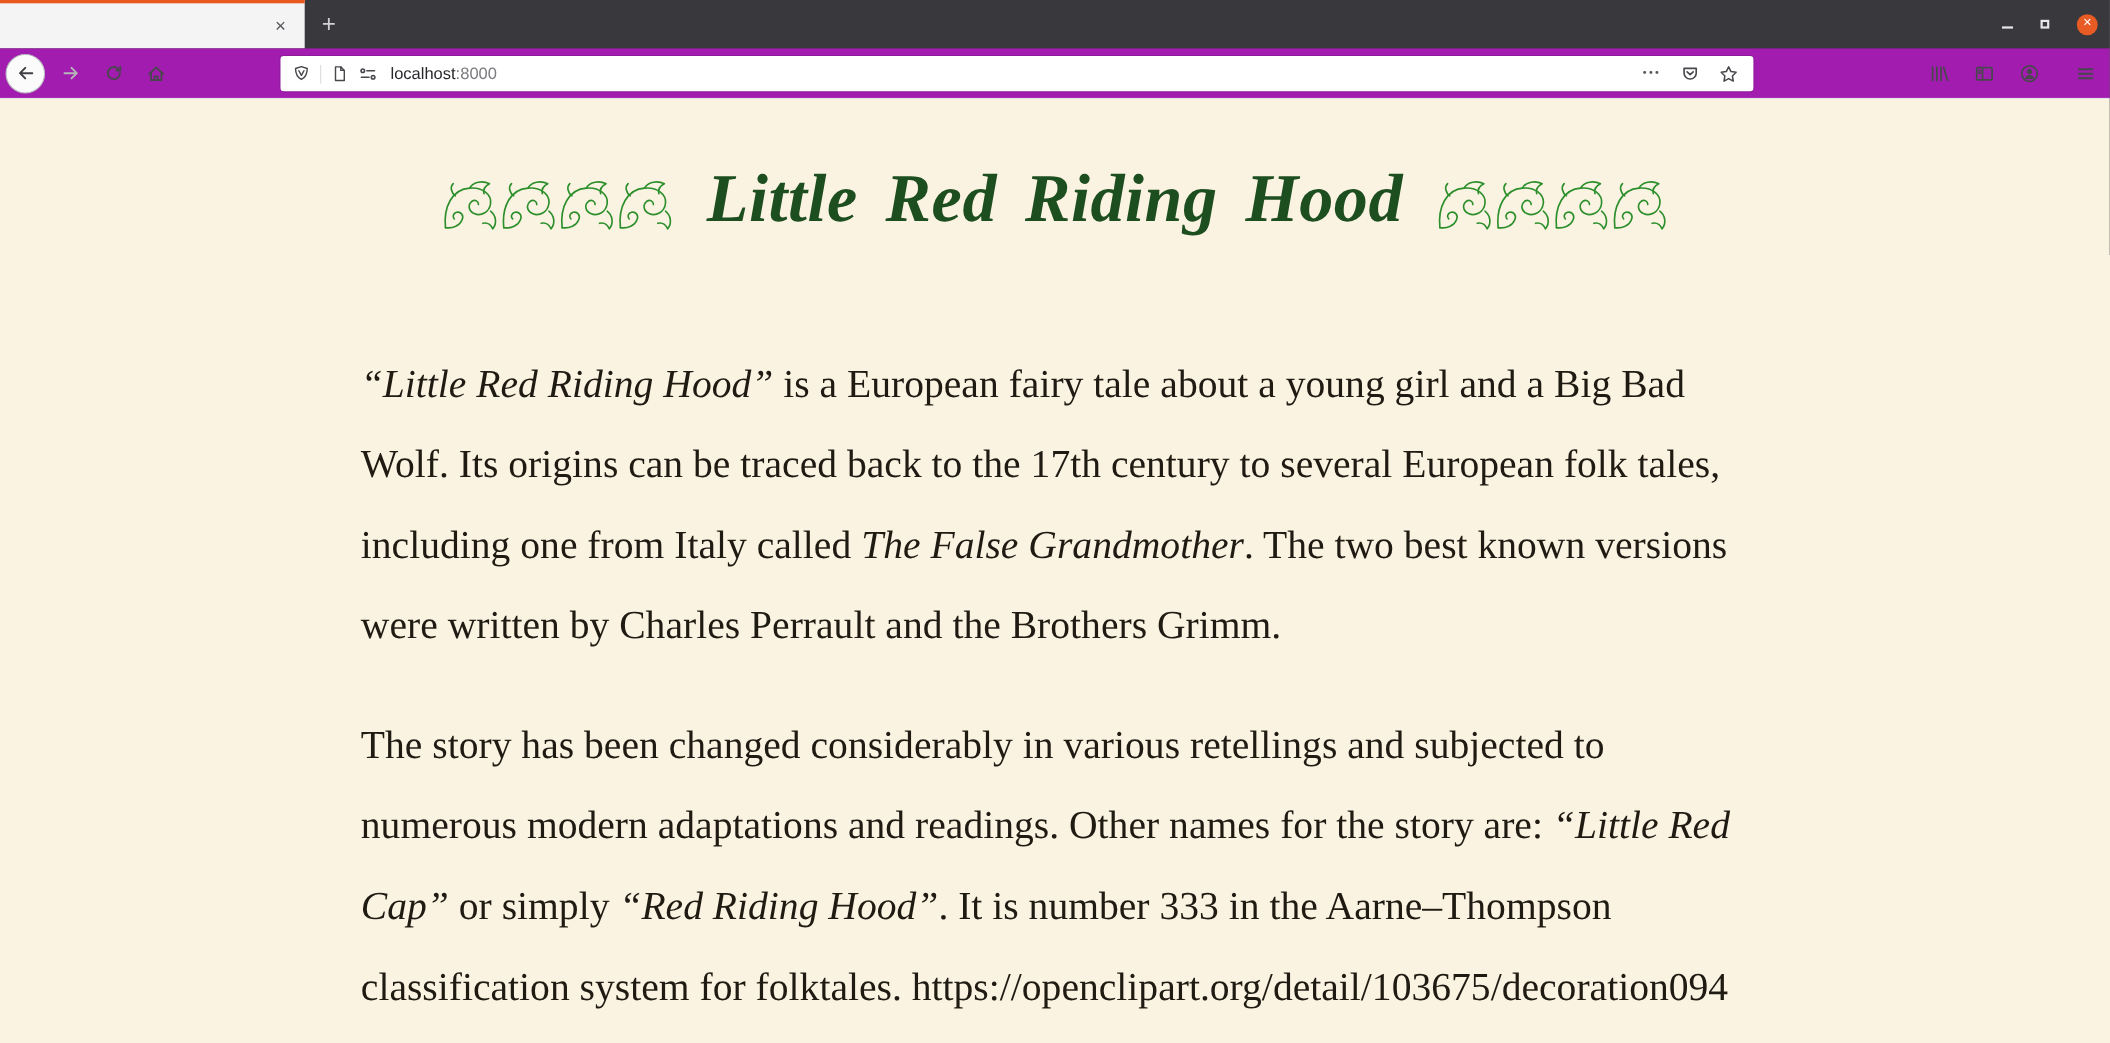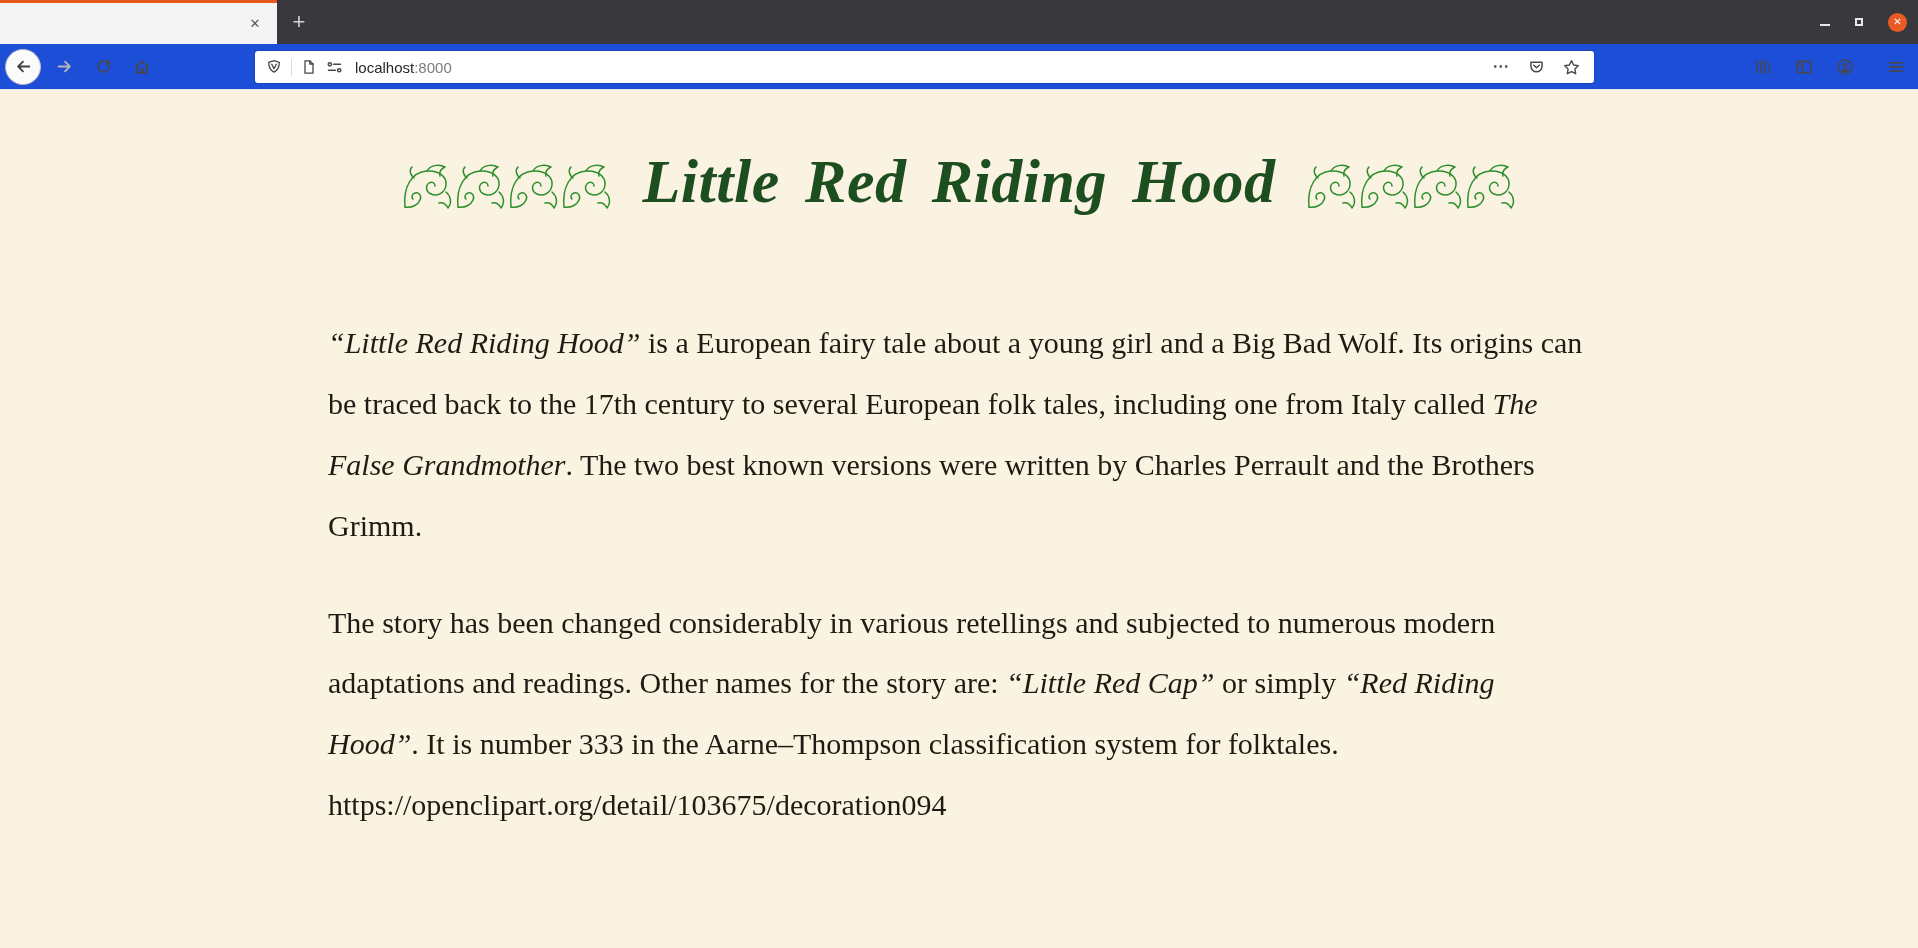--- a/index.html
+++ b/index.html
@@ -22,21 +22,21 @@
   .tab-close{width:20px;height:20px;border-radius:2px;display:flex;align-items:center;justify-content:center;
              color:#57575c;font-size:13px;line-height:1}
   .newtab{width:44px;display:flex;align-items:center;justify-content:center;color:#d2d2d5;font-size:22px;font-weight:300}
   .win-controls{margin-left:auto;display:flex;align-items:center;gap:25px;padding-right:11px}
   .btn-min{width:10px;height:2px;background:#e8e8ea;margin-top:6px}
   .btn-max{width:8px;height:8px;border:2px solid #e8e8ea}
   .btn-close{width:19px;height:19px;border-radius:50%;background:var(--close-button);color:#fff;
              font-size:10px;display:flex;align-items:center;justify-content:center;line-height:1}
 
   
-  .toolbar{height:46px;background:#1d4ed8;border-bottom:1px solid #e4e4e6;position:relative;display:flex;align-items:center}
+  .toolbar{height:46px;background:#a21caf;border-bottom:1px solid #e4e4e6;position:relative;display:flex;align-items:center}
   .nav-group{display:flex;align-items:center;gap:7px;padding-left:5px}
   .icon-btn{width:32px;height:32px;border-radius:3px;display:flex;align-items:center;justify-content:center}
   .back-btn{width:36px;height:36px;border:1px solid #b9b9c0;border-radius:50%;background:#fbfbfc;
             display:flex;align-items:center;justify-content:center}
   .urlbar{position:absolute;left:255px;top:7px;width:1339px;height:32px;background:#fff;border-radius:3px;
           box-shadow:0 0 0 1px rgba(12,12,13,.13);display:flex;align-items:center;padding:0 11px;gap:9px}
   .url-sep{width:1px;height:17px;background:#dcdce0}
   .url-text{font-size:15px;color:#28282c;margin-left:3px;flex:1;white-space:nowrap}
   .url-port{color:#7c7c80}
   .page-actions{display:flex;align-items:center;gap:18px;padding-right:3px}
@@ -45,21 +45,21 @@
   .menu-gap{margin-left:10px}
   svg.ic{display:block}
 
   
   .content{height:858px;background:var(--page-background);overflow:hidden}
   .column{width:1262px;margin:0 auto}
   .title-row{display:flex;align-items:flex-end;justify-content:center;gap:30px;margin:56px 0 96px}
   .page-title{font-family:"Liberation Serif",serif;font-style:italic;font-weight:700;font-size:62px;
               color:var(--title-green);margin:0;word-spacing:.15em;letter-spacing:.5px;white-space:nowrap}
   .orn{margin-bottom:5px;flex:none}
-  .body-par{font-family:"Liberation Serif",serif;font-size:30px;line-height:2.03;color:var(--body-text);margin:0 0 36px}
+  .body-par{font-family:"Liberation Serif",serif;font-size:36px;line-height:2.03;color:var(--body-text);margin:0 0 36px}
   .body-par em{font-style:italic}
   .wiki-link{font-family:"Liberation Serif",serif;font-size:30px;color:var(--title-green);
              text-decoration:underline;text-underline-offset:5px;cursor:pointer}
 </style>
 </head>
 <body>
 
 <div class="titlebar">
   <div class="tab">
     <span class="tab-title"></span>

